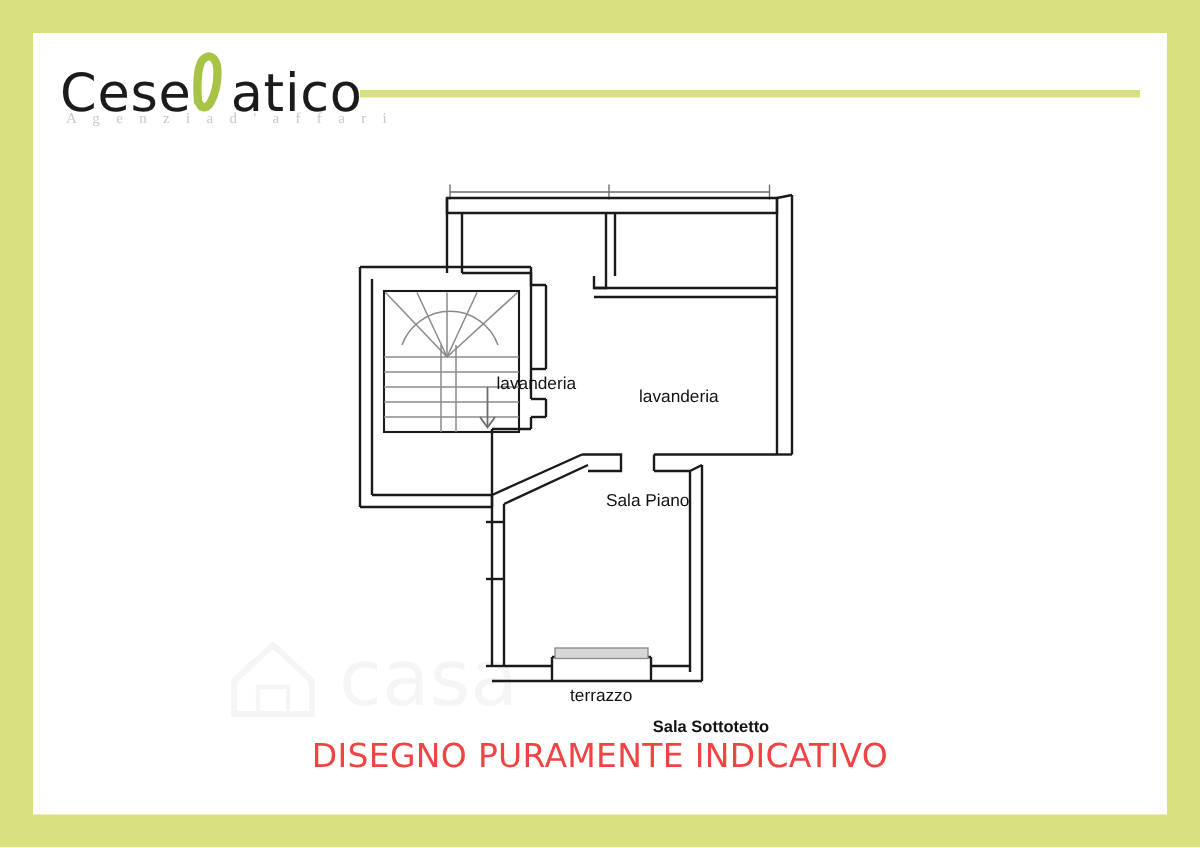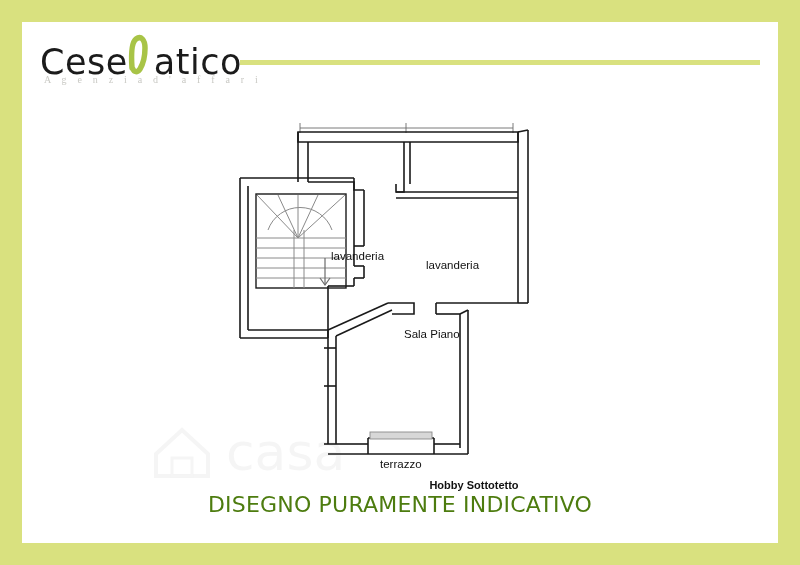--- a/index.html
+++ b/index.html
@@ -147,21 +147,21 @@
   
   #caption {
     position: absolute;
     left: 0;
     top: 470px;
     width: 756px;
     text-align: center;
     font-family: "DejaVu Sans", sans-serif;
     font-size: 22px;
     letter-spacing: 0.2px;
-    color: #4d7c0f;
+    color: #ef4444;
     white-space: nowrap;
   }
 </style>
 </head>
 <body>
 
 <div id="page">
   <div id="sheet">
 
     <div id="header">
@@ -295,19 +295,19 @@
           <path d="M206 326 L206 336"></path>
           <rect x="142" y="314" width="62" height="7" fill="#d7d7d7" stroke="#8a8a8a" stroke-width="0.9"></rect>
         </g>
       </svg>
 
       <div class="plan-label" id="label-lavanderia-1">lavanderia</div>
       <div class="plan-label" id="label-lavanderia-2">lavanderia</div>
       <div class="plan-label" id="label-sala-hobby">Sala Piano</div>
       <div class="plan-label" id="label-terrazzo">terrazzo</div>
 
-      <div id="label-piano">Hobby Sottotetto</div>
+      <div id="label-piano">Sala Sottotetto</div>
     </div>
 
     <div id="caption">DISEGNO PURAMENTE INDICATIVO</div>
 
   </div>
 </div>
 
 </body></html>

